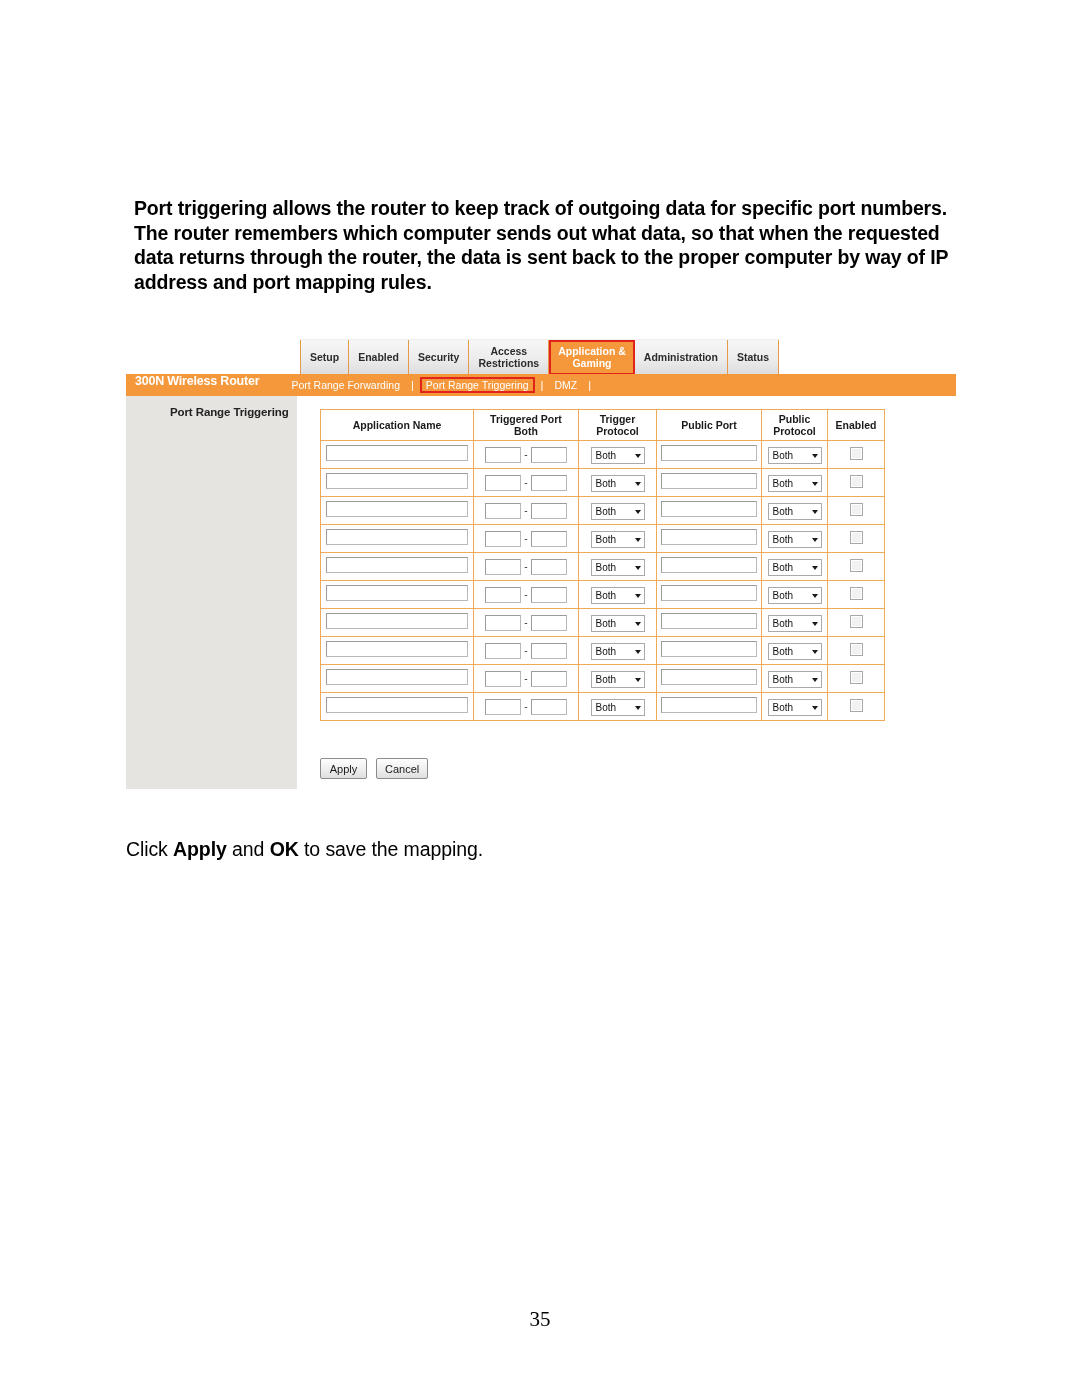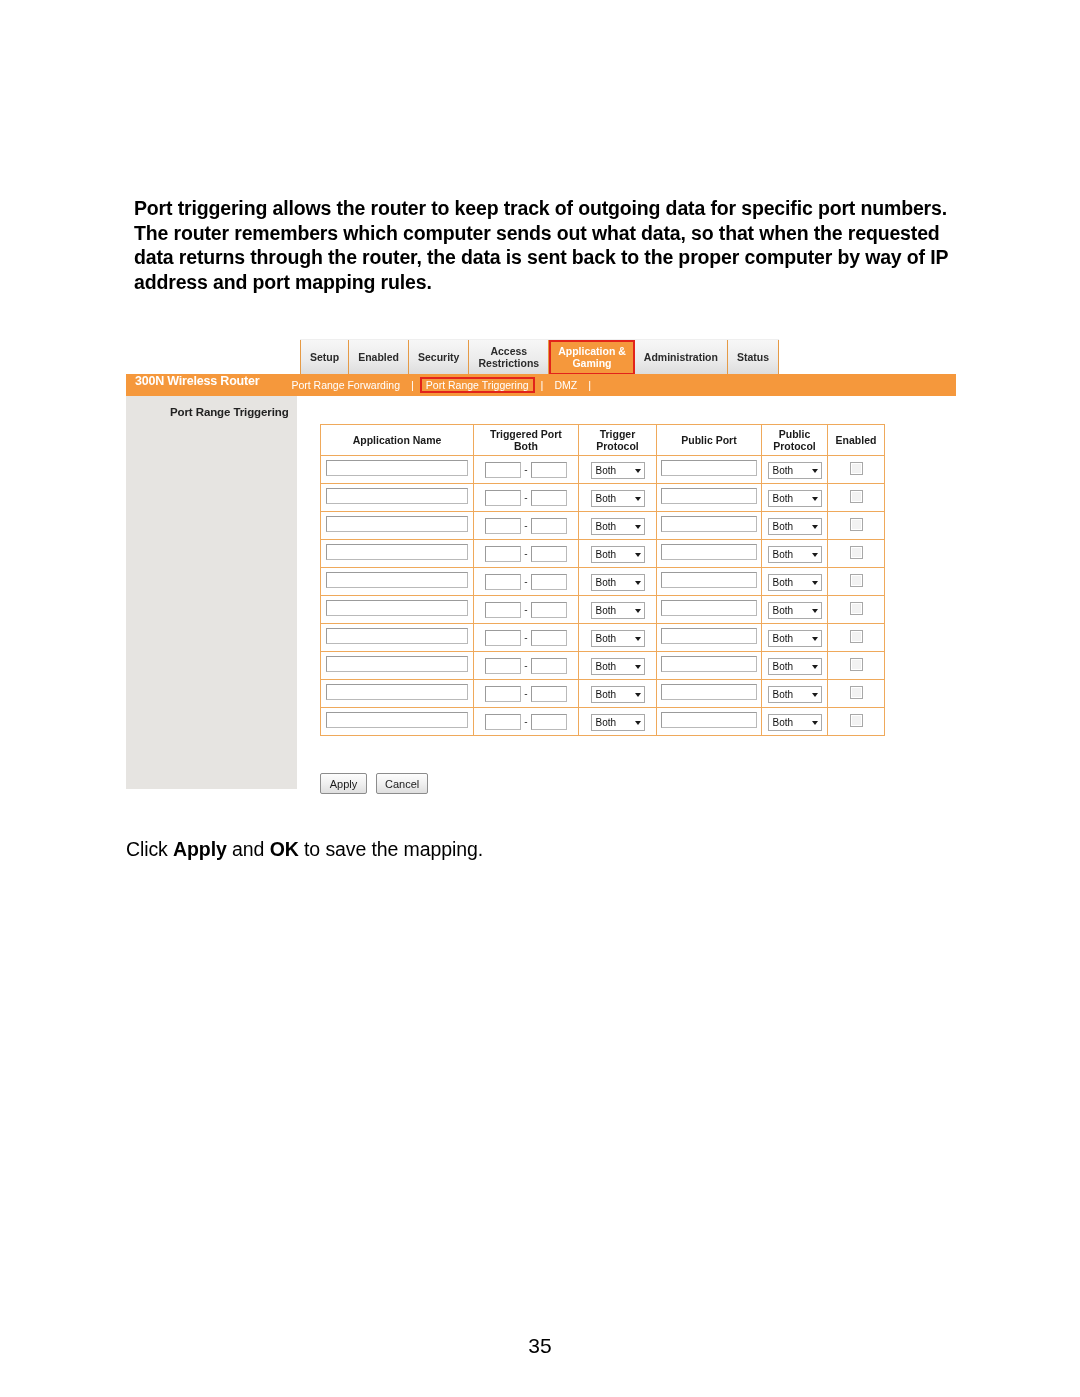--- a/index.html
+++ b/index.html
@@ -53,23 +53,22 @@
     letter-spacing: -0.1px;
   }
   .doc-closing b { font-weight: bold; }
 
   .page-number {
     position: absolute;
     left: 0;
     top: 1307px;
     width: 1080px;
     text-align: center;
-    font-family: Liberation Sans, sans-serif;
+    font-family: Liberation Serif, serif;
     font-size: 21px;
-    margin-top: 27px;
   }
 
   
   .router {
     position: absolute;
     left: 126px;
     top: 306px;
     width: 830px;
     height: 483px;
     background: #ffffff;
@@ -174,21 +173,21 @@
   .sidebar-title {
     font-size: 11.5px;
     font-weight: bold;
     color: #222;
     padding: 10px 0 0 44px;
     letter-spacing: -0.1px;
   }
   .content {
     flex: 1;
     background: #ffffff;
-    padding: 28px 0 0 23px;
+    padding: 13px 0 0 23px;
   }
 
   
   table.trig {
     border-collapse: collapse;
     border: 1px solid #efa95b;
     table-layout: fixed;
   }
   table.trig th {
     border: 1px solid #efa95b;

